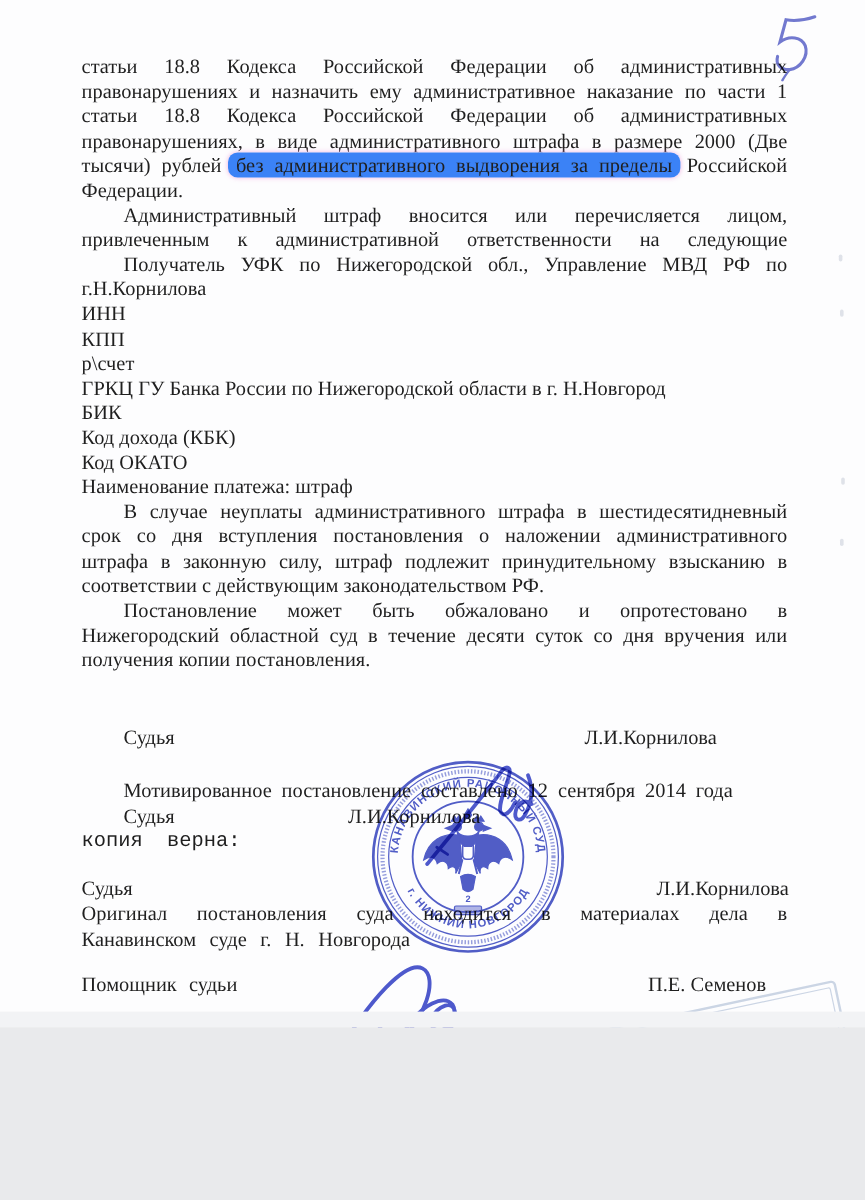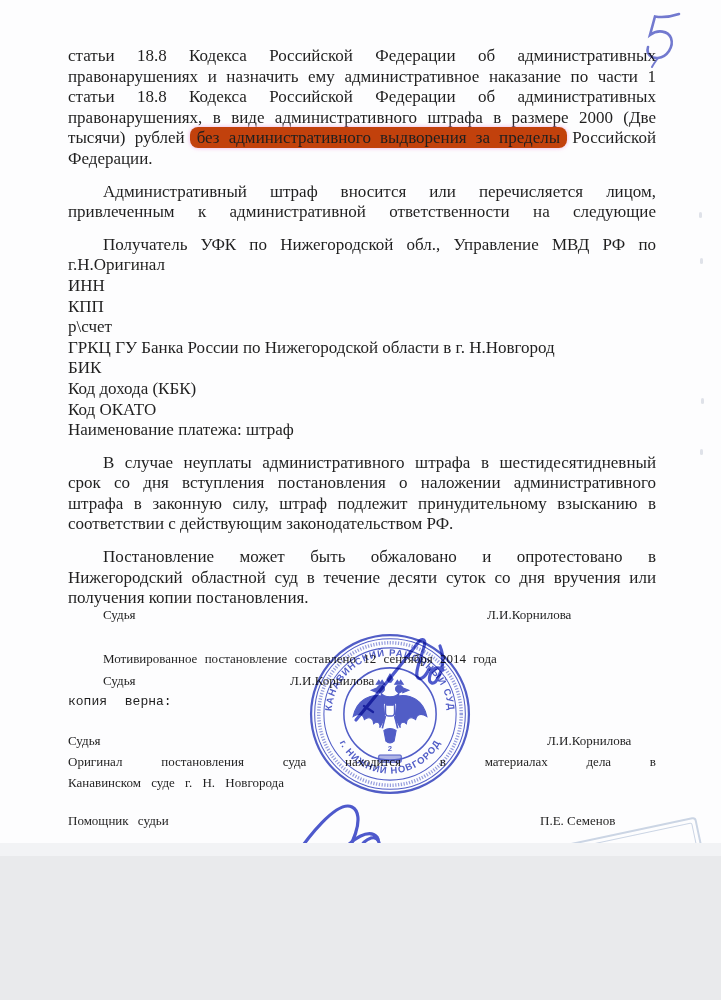--- a/index.html
+++ b/index.html
@@ -5,25 +5,25 @@
 <style>
   html,body{margin:0;padding:0;}
   body{width:721px;height:1000px;overflow:hidden;background:#e9eaec;}
   .page{position:relative;width:721px;height:856px;background:#fdfdfe;overflow:hidden;
         font-family:"Liberation Serif","DejaVu Serif",serif;color:#1f1f1f;}
   .bottom-strip{position:absolute;left:0;bottom:0;width:100%;height:13px;background:#f2f3f5;}
   
   .textblock{position:absolute;left:68px;top:46px;width:588px;font-size:17px;line-height:20.6px;}
   .ln{white-space:nowrap;}
   .ln.j{white-space:normal;text-align:justify;text-align-last:justify;}
-  .ln.ind{padding-left:35px;margin-top:12px;}
-  .hl{background:#c2410c;border-radius:8px;padding:1px 7px;margin:0 -4px;
+  .ln.ind{padding-left:35px;}
+  .hl{background:#3b82f6;border-radius:8px;padding:1px 7px;margin:0 -4px;
       box-shadow:0 0 4px rgba(236,150,216,.75);}
   
-  .row{position:absolute;left:68px;width:588px;font-size:13px;line-height:21px;white-space:nowrap;}
+  .row{position:absolute;left:68px;width:588px;font-size:17px;line-height:21px;white-space:nowrap;}
   .row .name{position:absolute;top:0;}
   .sp10{word-spacing:10px;font-family:Liberation Mono, monospace;} .sp7{word-spacing:7px;} .sp6{word-spacing:6px;} .sp4{word-spacing:4px;}
   .just{white-space:normal;text-align:justify;text-align-last:justify;}
   
   .ink{position:absolute;mix-blend-mode:multiply;}
   .stamp-wrap{left:308px;top:632px;width:164px;height:164px;opacity:.88;}
   .judge-sig{left:344px;top:626px;width:132px;height:112px;opacity:.92;}
   .helper-sig{left:270px;top:786px;width:165px;height:150px;opacity:.92;}
   .pageno{left:633px;top:4px;width:64px;height:64px;opacity:.85;}
   
@@ -45,21 +45,21 @@
   <div class="textblock">
     <div class="ln j">статьи 18.8 Кодекса Российской Федерации об административных</div>
     <div class="ln j">правонарушениях и назначить ему административное наказание по части 1</div>
     <div class="ln j">статьи 18.8 Кодекса Российской Федерации об административных</div>
     <div class="ln j">правонарушениях, в виде административного штрафа в размере 2000 (Две</div>
     <div class="ln j"><span>тысячи) рублей</span> <span class="hl">без  административного выдворения за пределы</span> <span>Российской</span></div>
     <div class="ln">Федерации.</div>
     <div class="ln j ind">Административный штраф вносится или перечисляется лицом,</div>
     <div class="ln j">привлеченным к административной ответственности на следующие</div>
     <div class="ln j ind">Получатель УФК по Нижегородской обл., Управление МВД РФ по</div>
-    <div class="ln">г.Н.Оригинал</div>
+    <div class="ln">г.Н.Корнилова</div>
     <div class="ln">ИНН</div>
     <div class="ln">КПП</div>
     <div class="ln">р\счет</div>
     <div class="ln">ГРКЦ ГУ Банка России по Нижегородской области в г. Н.Новгород</div>
     <div class="ln">БИК</div>
     <div class="ln">Код дохода (КБК)</div>
     <div class="ln">Код ОКАТО</div>
     <div class="ln">Наименование платежа: штраф</div>
     <div class="ln j ind">В случае неуплаты административного штрафа в шестидесятидневный</div>
     <div class="ln j">срок со дня вступления постановления о наложении административного</div>

